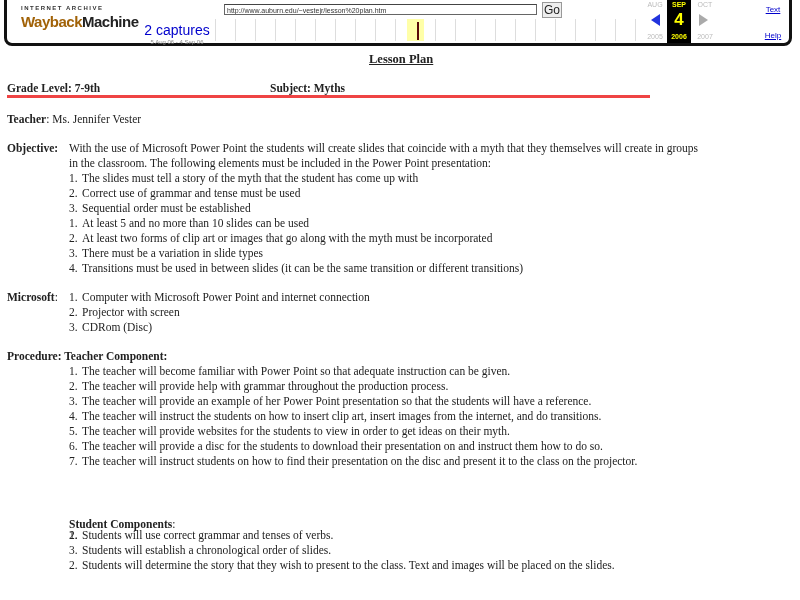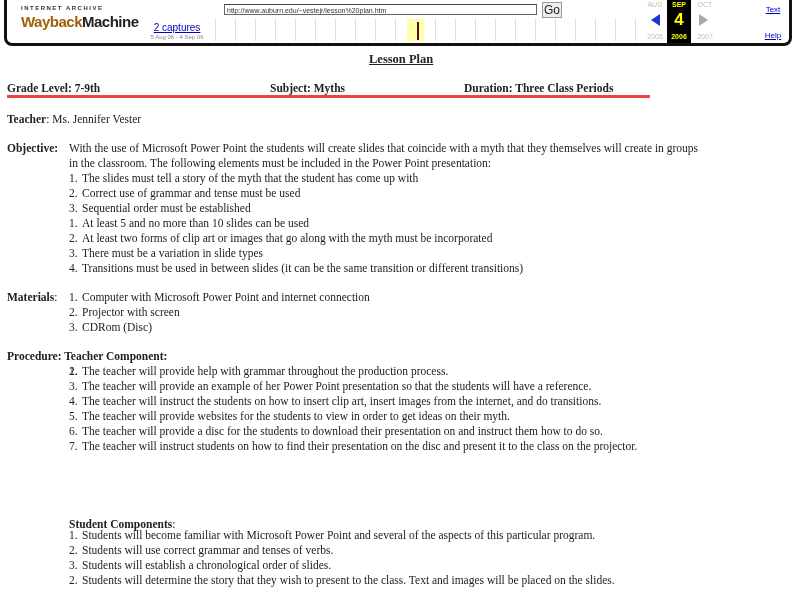--- a/index.html
+++ b/index.html
@@ -19,21 +19,21 @@
     }
     #wm-logo { position: absolute; left: 14px; top: 8px; width: 90px; height: 36px; }
     #wm-logo .ia { font-size: 6px; letter-spacing: 1.5px; color: #333; font-weight: bold; }
     #wm-logo .wb {
       margin-top: 2px; font-size: 15px; font-weight: bold; letter-spacing: -0.5px;
       font-family: "Liberation Sans Narrow", "Liberation Sans", sans-serif;
     }
     #wm-logo .wb .w { color: #a16207; }
     #wm-logo .wb .m { color: #222; }
     #wm-captures { position: absolute; left: 132px; top: 25px; width: 76px; text-align: center; }
-    #wm-captures a { color: #00c; font-size: 10px; text-decoration: underline; display: block; }
+    #wm-captures a { color: #00c; font-size: 14px; display: block; }
     #wm-captures .range { color: #888; font-size: 6px; margin-top: 1px; }
     #wm-url {
       position: absolute; left: 217px; top: 7px; width: 313px; height: 11px;
       border: 1px solid #666; border-top-color: #444; font-size: 7px; color: #333;
       padding: 0 2px; line-height: 11px; box-sizing: border-box; white-space: nowrap; overflow: hidden;
     }
     #wm-go {
       position: absolute; left: 535px; top: 5px; width: 18px; height: 14px;
       border: 1px solid #999; background: #eee; font-size: 12px; line-height: 14px; text-align: center;
     }
@@ -139,21 +139,20 @@
     <a id="wm-help">Help</a>
   </div>
 </div>
 
 <div class="doc">
   <div class="title">Lesson Plan</div>
 
   <div class="meta-row">
     <span style="left:0">Grade Level:  7-9th</span>
     <span style="left:263px">Subject:  Myths</span>
-    <span style="left:457px">Duration:  Three Class Periods</span>
   </div>
 
   <div class="teacher">
     <span class="b">Teacher</span><span>:  Ms. Jennifer Vester</span>
   </div>
 
   <div class="objective">
     <span class="b">Objective:</span>
     <div class="obj-text">
       <div>With the use of Microsoft Power Point the students will create slides that coincide with a myth that they themselves will create in groups in the classroom.  The following elements must be included in the Power Point presentation:</div>
@@ -163,48 +162,48 @@
         <li><span class="n">3.</span><span>Sequential order must be established</span></li>
         <li><span class="n">1.</span><span>At least 5 and no more than 10 slides can be used</span></li>
         <li><span class="n">2.</span><span>At least two forms of clip art or images that go along with the myth must be incorporated</span></li>
         <li><span class="n">3.</span><span>There must be a variation in slide types</span></li>
         <li><span class="n">4.</span><span>Transitions must be used in between slides (it can be the same transition or different transitions)</span></li>
       </ol>
     </div>
   </div>
 
   <div class="materials">
-    <span class="b">Materials</span><span>:</span>
+    <span class="b">Microsoft</span><span>:</span>
     <div class="mat-list">
       <ol class="ls">
         <li><span class="n">1.</span><span>Computer with Microsoft Power Point and internet connection</span></li>
         <li><span class="n">2.</span><span>Projector with screen</span></li>
         <li><span class="n">3.</span><span>CDRom (Disc)</span></li>
       </ol>
     </div>
   </div>
 
   <div class="procedure">
     <span class="b">Procedure</span><span class="b">:  Teacher Component:</span>
     <div class="proc-list">
       <ol class="ls">
-        <li><span class="n">1.</span></li>
+        <li><span class="n">1.</span><span>The teacher will become familiar with Power Point so that adequate instruction can be given.</span></li>
         <li><span class="n">2.</span><span>The teacher will provide help with grammar throughout the production process.</span></li>
         <li><span class="n">3.</span><span>The teacher will provide an example of her Power Point presentation so that the students will have a reference.</span></li>
         <li><span class="n">4.</span><span>The teacher will instruct the students on how to insert clip art, insert images from the internet, and do transitions.</span></li>
         <li><span class="n">5.</span><span>The teacher will provide websites for the students to view in order to get ideas on their myth.</span></li>
         <li><span class="n">6.</span><span>The teacher will provide a disc for the students to download their presentation on and instruct them how to do so.</span></li>
         <li><span class="n">7.</span><span>The teacher will instruct students on how to find their presentation on the disc and present it to the class on the projector.</span></li>
       </ol>
     </div>
     <div class="student-head">
       <span class="b">Student Components</span><span>:</span>
     </div>
     <div class="stud-list" style="left:0">
       <ol class="ls" style="margin-left:62px">
-        <li><span class="n">1.</span><span>Students will become familiar with Microsoft Power Point and several of the aspects of this particular program.</span></li>
+        <li><span class="n">1.</span></li>
         <li><span class="n">2.</span><span>Students will use correct grammar and tenses of verbs.</span></li>
         <li><span class="n">3.</span><span>Students will establish a chronological order of slides.</span></li>
         <li><span class="n">2.</span><span>Students will determine the story that they wish to present to the class.  Text and images will be placed on the slides.</span></li>
       </ol>
     </div>
   </div>
 </div>
 
 </body></html>

